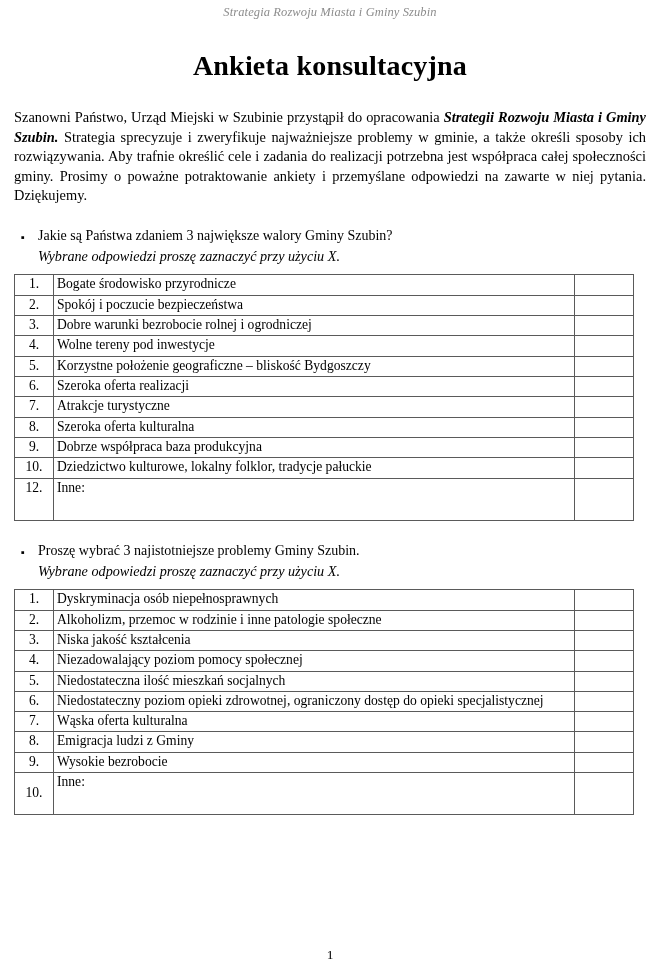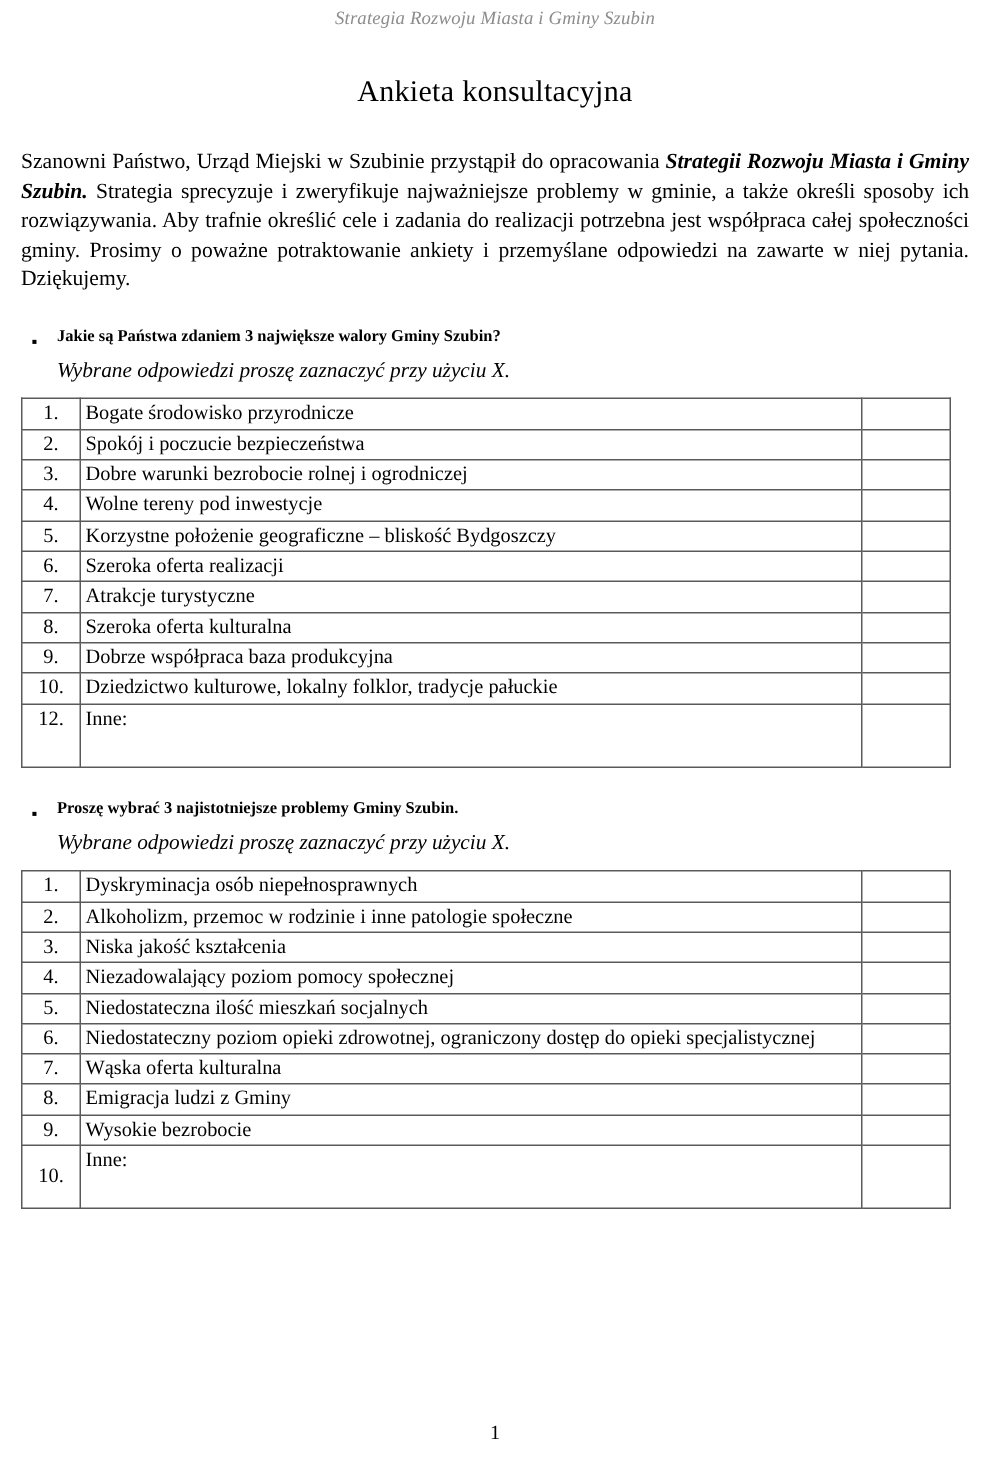--- a/index.html
+++ b/index.html
@@ -25,22 +25,22 @@
   .running-header {
     text-align: center;
     font-style: italic;
     font-size: 12.5px;
     color: #8c8c8c;
     padding-top: 5px;
     letter-spacing: 0.1px;
   }
   .doc-title {
     text-align: center;
-    font-weight: normal;
-    font-size: 20px;
+    font-weight: bold;
+    font-size: 28px;
     margin-top: 30px;
     margin-bottom: 0;
     letter-spacing: 0.2px;
   }
   .intro {
     margin-top: 26px;
     font-size: 14.4px;
     line-height: 1.355;
     text-align: justify;
     text-justify: inter-word;
@@ -59,22 +59,22 @@
   .bullet {
     width: 24px;
     flex: 0 0 24px;
     font-size: 11px;
     line-height: 1.55;
     padding-top: 2px;
     padding-left: 7px;
     box-sizing: border-box;
   }
   .q-text {
-    font-weight: bold;
-    font-size: 11px;
+    font-weight: normal;
+    font-size: 14px;
     line-height: 1.25;
   }
   .q-sub {
     font-style: italic;
     font-size: 14.2px;
     margin-left: 24px;
     margin-top: 2px;
     line-height: 1.25;
   }
   .section-label {

